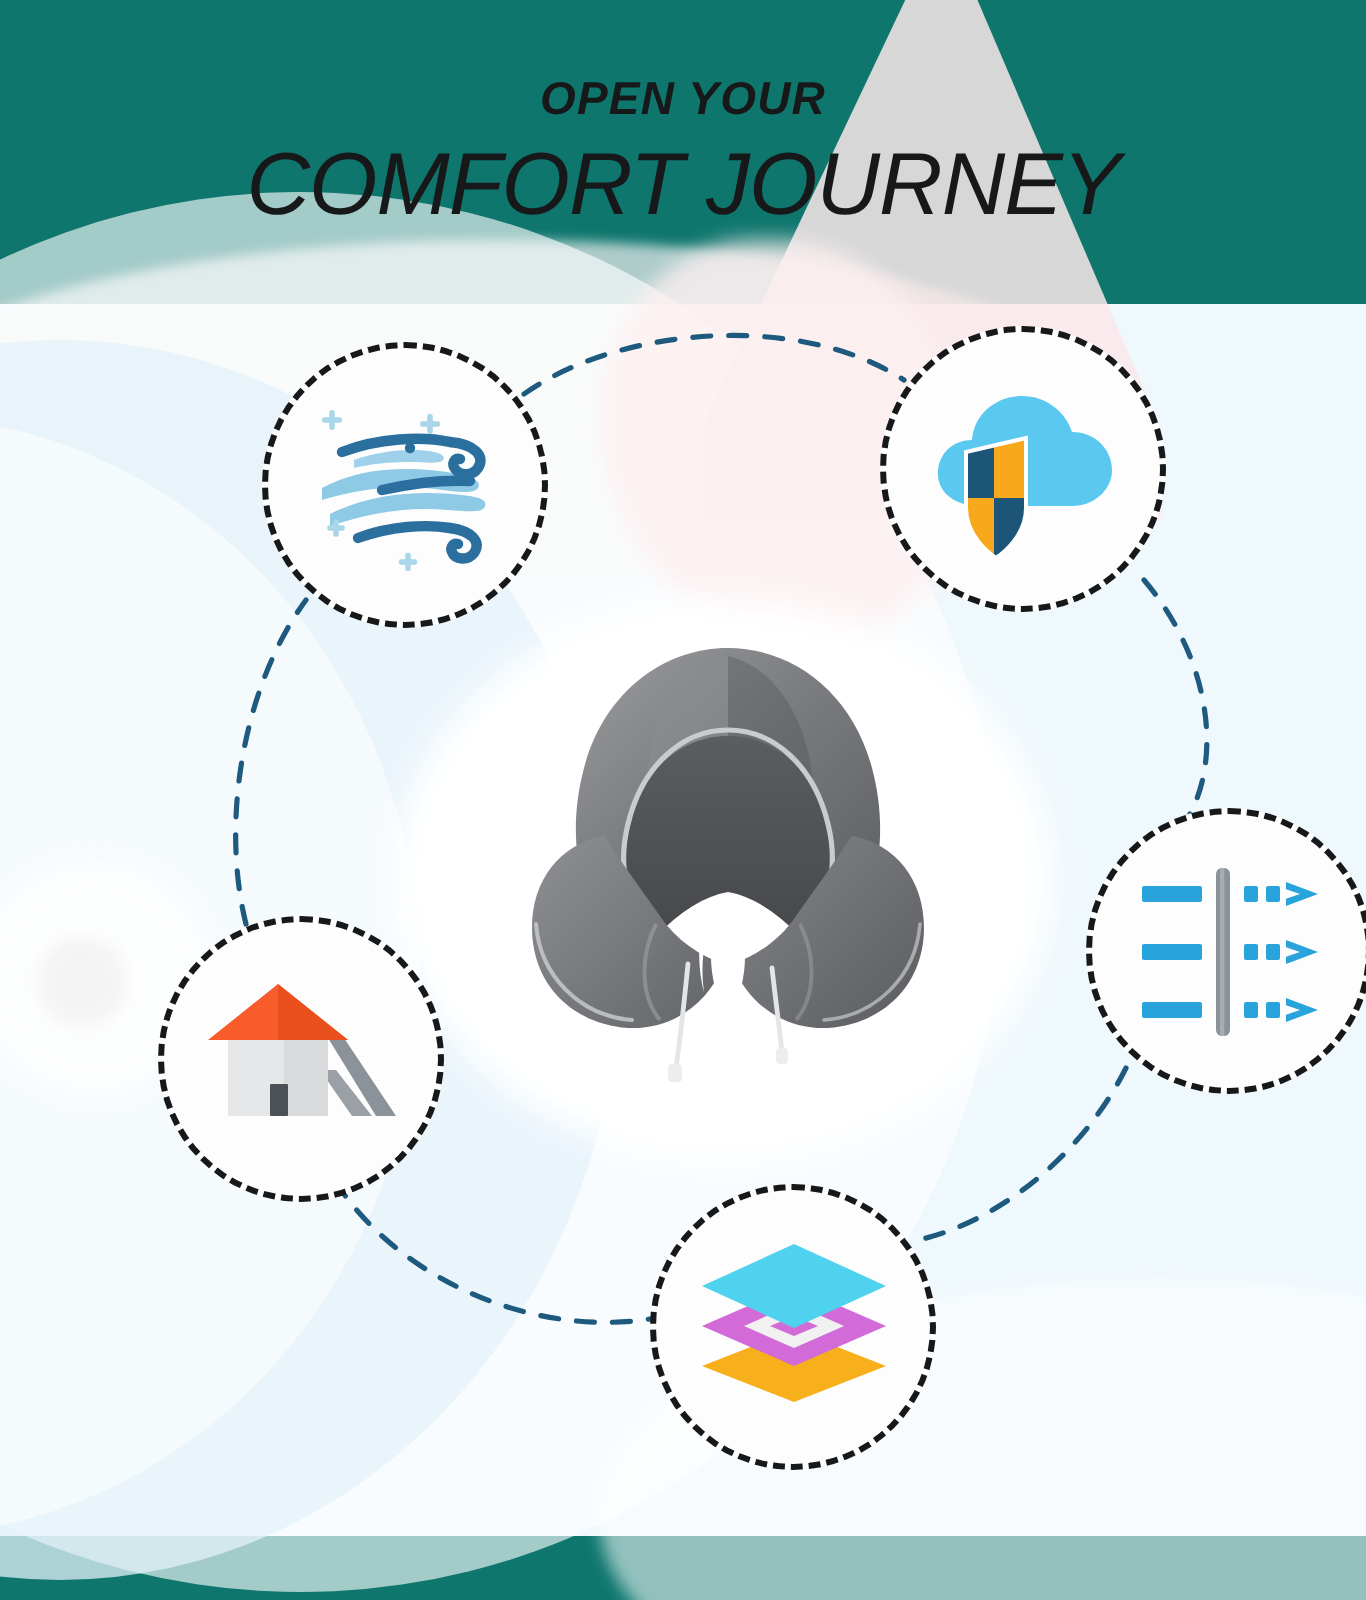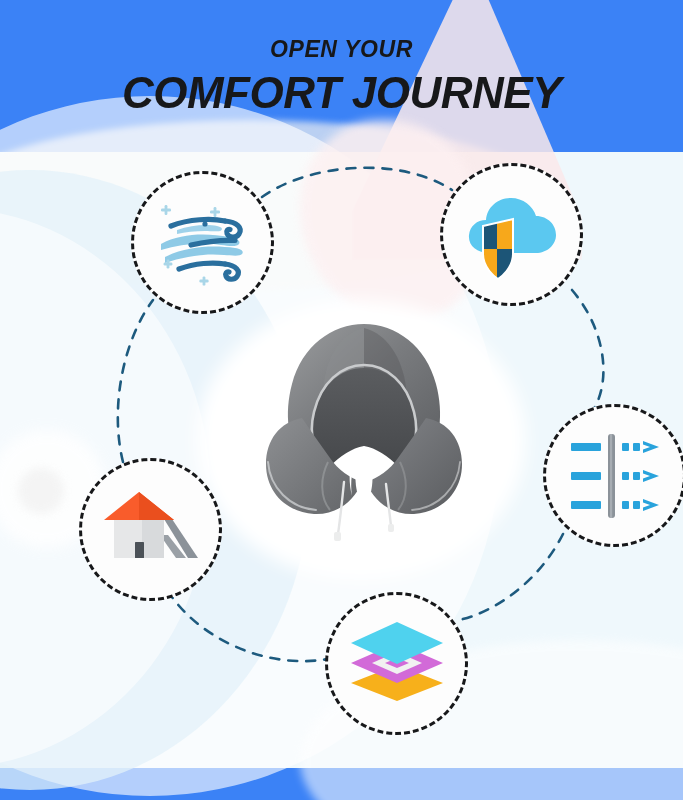--- a/index.html
+++ b/index.html
@@ -8,21 +8,21 @@
     background: #ffffff;
   }
   body {
     font-family: "Liberation Sans", sans-serif;
   }
   #stage {
     position: relative;
     width: 683px;
     height: 800px;
     overflow: hidden;
-    background: #3b82f6;
+    background: #0f766e;
   }
 
   
   .bg-layer {
     position: absolute;
     inset: 0;
     overflow: hidden;
   }
   .bg-band {
     position: absolute;
@@ -155,21 +155,21 @@
     font-style: italic;
     letter-spacing: 0.6px;
     color: #17181a;
     line-height: 1;
     display: block;
   }
   .headline {
     display: block;
     margin-top: 10px;
     font-size: 44px;
-    font-weight: bold;
+    font-weight: normal;
     font-style: italic;
     letter-spacing: -0.5px;
     color: #17181a;
     line-height: 1;
   }
 
   
   .connectors {
     position: absolute;
     left: 0;

